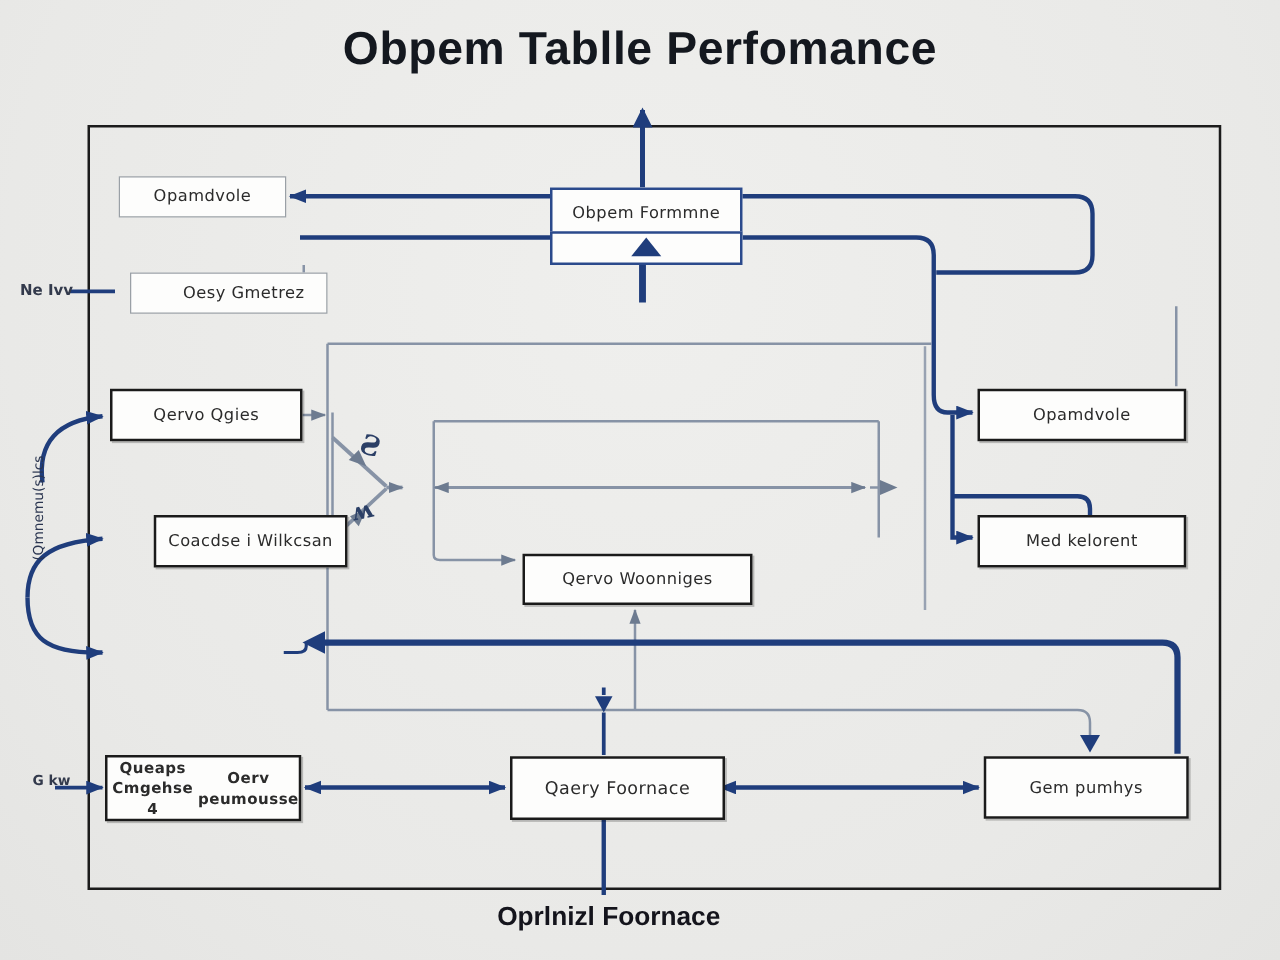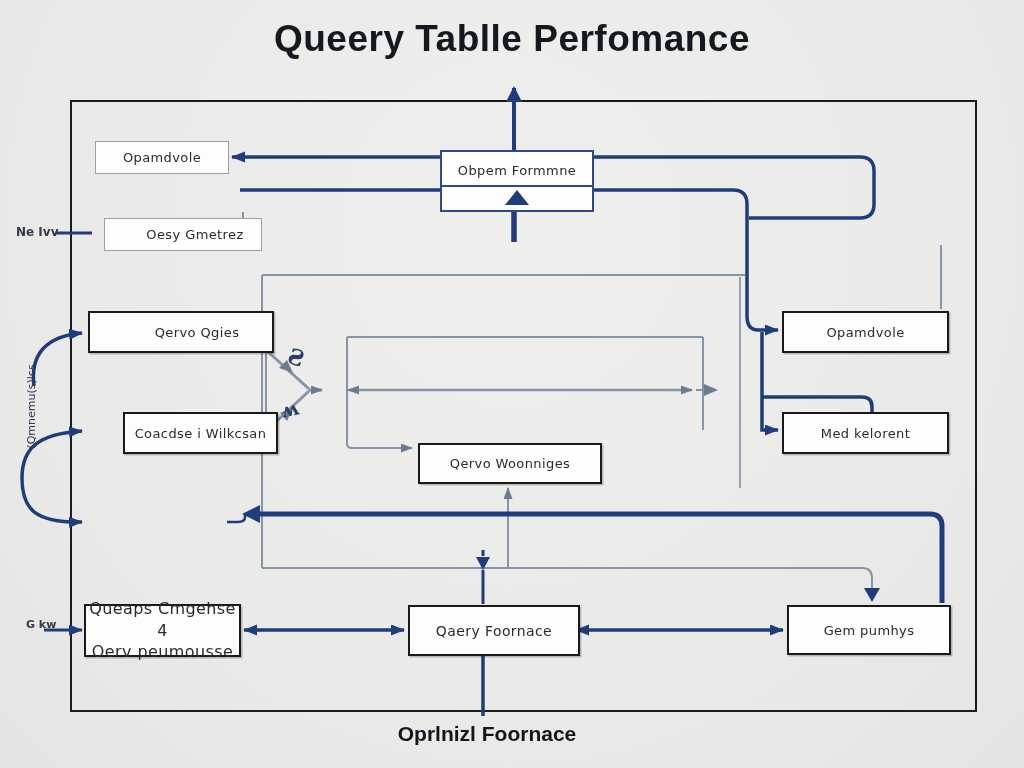--- a/index.html
+++ b/index.html
@@ -19,28 +19,28 @@
   .footer{position:absolute;left:287px;top:722px;width:400px;text-align:center;
           font-size:21px;font-weight:800;color:#14141c;z-index:4;}
   .sidelabel{position:absolute;color:#333a4c;font-size:12px;font-weight:600;z-index:4;
              font-family:"DejaVu Sans", sans-serif;}
   .rotated{position:absolute;left:-44px;top:400px;width:150px;text-align:center;color:#2a3550;
            font-size:11px;transform:rotate(-90deg);z-index:4;font-family:"DejaVu Sans", sans-serif;}
   .squiggle{position:absolute;color:#2b3f66;font-weight:800;z-index:4;font-family:"DejaVu Serif", serif;}
   .up-tri{position:absolute;left:50%;transform:translateX(-50%);top:3px;width:0;height:0;
           border-left:12px solid transparent;border-right:12px solid transparent;
           border-bottom:15px solid #1f3d7c;}
-  .two-line{flex-direction:column;line-height:1.35;font-size:16px;}
+  .two-line{flex-direction:row;line-height:1.35;font-size:12px;font-weight:bold;}
 </style>
 </head>
 <body>
 
 <div class="stage">
 
-  <div class="title">Queery Tablle Perfomance</div>
+  <div class="title">Obpem Tablle Perfomance</div>
   <div class="frame"></div>
 
   <svg class="lines" width="1024" height="768">
     <defs>
       <marker id="mN" markerUnits="userSpaceOnUse" markerWidth="18" markerHeight="14" refX="13" refY="5.5" orient="auto-start-reverse">
         <path d="M0,0 L14,5.5 L0,11 z" fill="#1f3d7c"></path>
       </marker>
       <marker id="mNB" markerUnits="userSpaceOnUse" markerWidth="20" markerHeight="18" refX="14" refY="8" orient="auto-start-reverse">
         <path d="M0,0 L16,8 L0,16 z" fill="#1f3d7c"></path>
       </marker>
@@ -101,21 +101,21 @@
   </svg>
 
   <div class="node gray" style="left:95px;top:141px;width:132px;height:31px;">
     <span>Opamdvole</span>
   </div>
 
   <div class="node gray" style="left:104px;top:218px;width:132px;height:31px;padding-left:24px;">
     <span>Oesy Gmetrez</span>
   </div>
 
-  <div class="node dark" style="left:88px;top:311px;width:150px;height:38px;padding-left:32px;">
+  <div class="node dark" style="left:88px;top:311px;width:150px;height:38px;">
     <span>Qervo Qgies</span>
   </div>
 
   <div class="node dark" style="left:87px;top:412px;width:151px;height:38px;margin-left:36px;">
     <span>Coacdse i Wilkcsan</span>
   </div>
 
 
   <div class="node dark two-line" style="left:84px;top:604px;width:153px;height:49px;">
     <span>Queaps Cmgehse 4</span>

